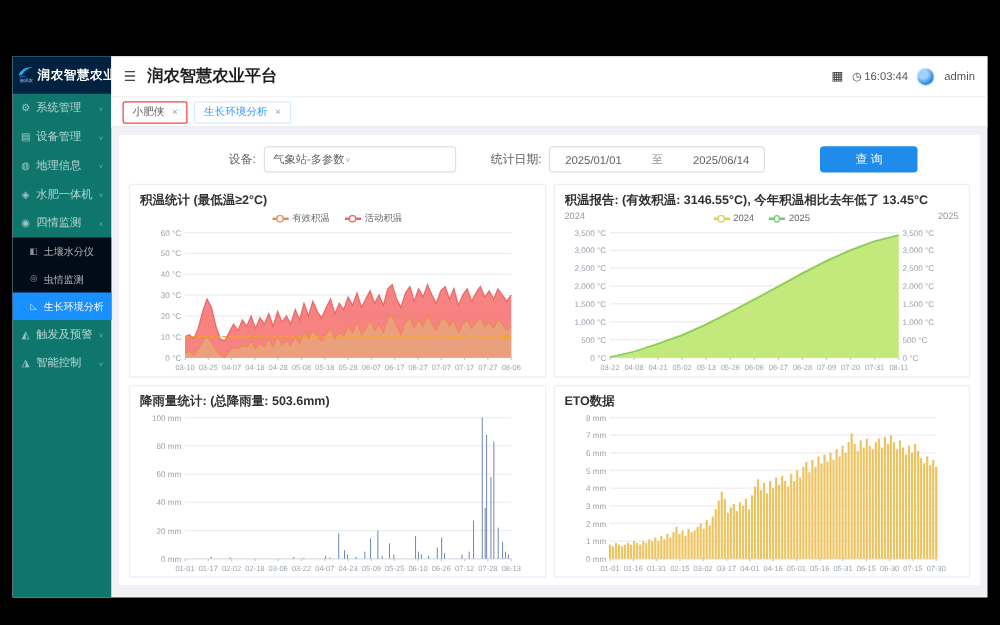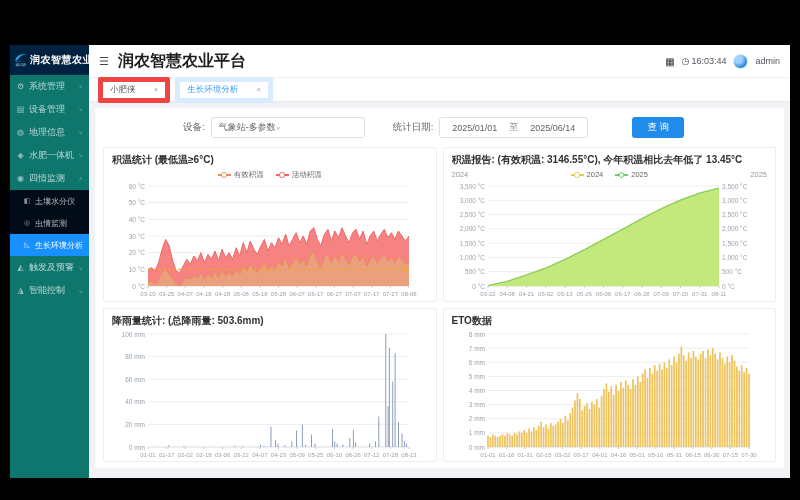--- a/index.html
+++ b/index.html
@@ -18,52 +18,52 @@
   .s-item .chev{margin-left:auto;font-size:6px;opacity:.5;transform:scaleY(.8)}
   .submenu{background:#000c17}
   .sub-item{height:22px;display:flex;align-items:center;gap:4px;padding:0 2px 0 13px;font-size:8px;white-space:nowrap;cursor:pointer}
   .sub-item .ic{font-size:7px;width:8px;text-align:center;opacity:.8}
   .sub-item.active{background:#1890ff;color:#fff}
 
   
   .main{flex:1;display:flex;flex-direction:column;min-width:0}
   .topbar{height:32px;background:#fff;border-bottom:1px solid #f0f0f0;display:flex;align-items:center;gap:9px;padding:0 10px;flex-shrink:0}
   .burger{font-size:11px;color:#444;cursor:pointer}
-  .page-title{margin:0;font-size:16px;font-weight:bold;color:#1f1f1f}
+  .page-title{margin:0;font-size:13px;font-weight:bold;color:#1f1f1f}
   .top-right{margin-left:auto;display:flex;align-items:center;gap:7px;font-size:9px;color:#50555c}
   .grid-icon{font-size:10px;color:#333;cursor:pointer}
   .clock{display:flex;align-items:center;gap:2px}
   .clock-icon{font-size:9px}
   .avatar{width:13px;height:13px;border-radius:50%;background:radial-gradient(circle at 35% 32%,#9fd0ff 0 30%,#2a84d8 70%);border:1px solid #d6e9fb;cursor:pointer}
   .username{cursor:pointer}
 
   .tabbar{height:23px;background:#fff;border-bottom:1px solid #e8e8e8;display:flex;align-items:center;gap:5px;padding:0 9px;flex-shrink:0}
-  .tab{display:flex;align-items:center;gap:18px;font-size:8.5px;color:#595959;background:#fff;border:5px solid #ef4444;border-radius:2px;padding:2px 7px;cursor:pointer}
+  .tab{display:flex;align-items:center;gap:6px;font-size:8.5px;color:#595959;background:#fff;border:1px solid #ef4444;border-radius:2px;padding:2px 7px;cursor:pointer}
   .tab.active{color:#2f9bff;border-color:#d9ecff}
   .tab .x{font-size:8px;color:#a0a0a0}
 
   .content{flex:1;padding:6px 6px 10px;min-height:0}
   .card{background:#fff;height:100%;box-sizing:border-box;border-radius:2px;padding:6px 8px;display:flex;flex-direction:column}
 
   
   .filter-row{display:flex;align-items:center;gap:6px;font-size:9.5px;color:#606266;padding:3px 0 9px;flex-shrink:0}
   .f-label{flex-shrink:0}
   .f-label.first{margin-left:80px}
   .select{width:138px;height:19px;border:1px solid #dcdfe6;border-radius:3px;display:flex;align-items:center;justify-content:flex-start;padding:0 7px;font-size:9px;color:#606266;background:#fff;cursor:pointer}
   .select .chev{font-size:7px;color:#b4b9c2;transform:scaleY(.8)}
   .f-label.second{margin-left:22px}
-  .daterange{height:19px;border:1px solid #dcdfe6;border-radius:3px;display:flex;align-items:center;gap:12px;padding:0 12px;font-size:9px;color:#606266;background:#fff;cursor:text}
+  .daterange{height:19px;border:1px solid #dcdfe6;border-radius:3px;display:flex;align-items:center;gap:24px;padding:0 12px;font-size:9px;color:#606266;background:#fff;cursor:text}
   .daterange .sep{color:#909399}
-  .btn{margin-left:38px;background:#1f8ceb;color:#fff;border:none;border-radius:3px;font-size:9.5px;padding:4px 15px;cursor:pointer}
+  .btn{margin-left:38px;background:#1f8ceb;color:#fff;border:none;border-radius:3px;font-size:9.5px;padding:4px 28px;cursor:pointer}
 
   
   .cgrid{flex:1;display:grid;grid-template-columns:1fr 1fr;grid-template-rows:1fr 1fr;gap:6px;min-height:0}
   .panel{border:1px solid #ebeef5;border-radius:2px;padding:5px 8px 3px;display:flex;flex-direction:column;min-width:0;min-height:0;background:#fff}
   .panel h3{margin:0 0 1px;font-size:10px;font-weight:bold;color:#303133;white-space:nowrap;overflow:hidden}
-  .legend-row{height:13px;display:flex;align-items:center;font-size:7.5px;color:#666;flex-shrink:0}
+  .legend-row{height:13px;display:flex;font-size:7.5px;color:#666;flex-shrink:0}
   .lg-side{width:44px;color:#999;font-size:7.5px}
   .lg-side.right{text-align:right}
   .lg-center{flex:1;display:flex;justify-content:center;align-items:center;gap:12px}
   .lg-item{display:flex;align-items:center;gap:3px;cursor:pointer}
   .marker{width:13px;border-top:2px solid var(--c);position:relative;height:0}
   .marker i{position:absolute;left:3.5px;top:-3.5px;width:3.5px;height:3.5px;border:1.3px solid var(--c);border-radius:50%;background:#fff;display:block}
   .plot{flex:1;min-height:0;position:relative}
   .plot svg{position:absolute;left:0;top:0}
   svg text{font-family:"Liberation Sans",sans-serif}
 </style>
@@ -176,21 +176,21 @@
           <div class="daterange">
             <span>2025/01/01</span>
             <span class="sep">至</span>
             <span>2025/06/14</span>
           </div>
           <button class="btn">查 询</button>
         </div>
 
         <div class="cgrid">
           <section class="panel">
-            <h3>积温统计 (最低温≥6°C)</h3>
+            <h3>积温统计 (最低温≥2°C)</h3>
             <div class="legend-row">
                 <span class="lg-side"></span>
                 <div class="lg-center">
                   <span class="lg-item">
                     <span class="marker" style="--c: #ec8a5a;">
                       <i></i>
                     </span>
                     <span>有效积温</span>
                   </span>
                   <span class="lg-item">

